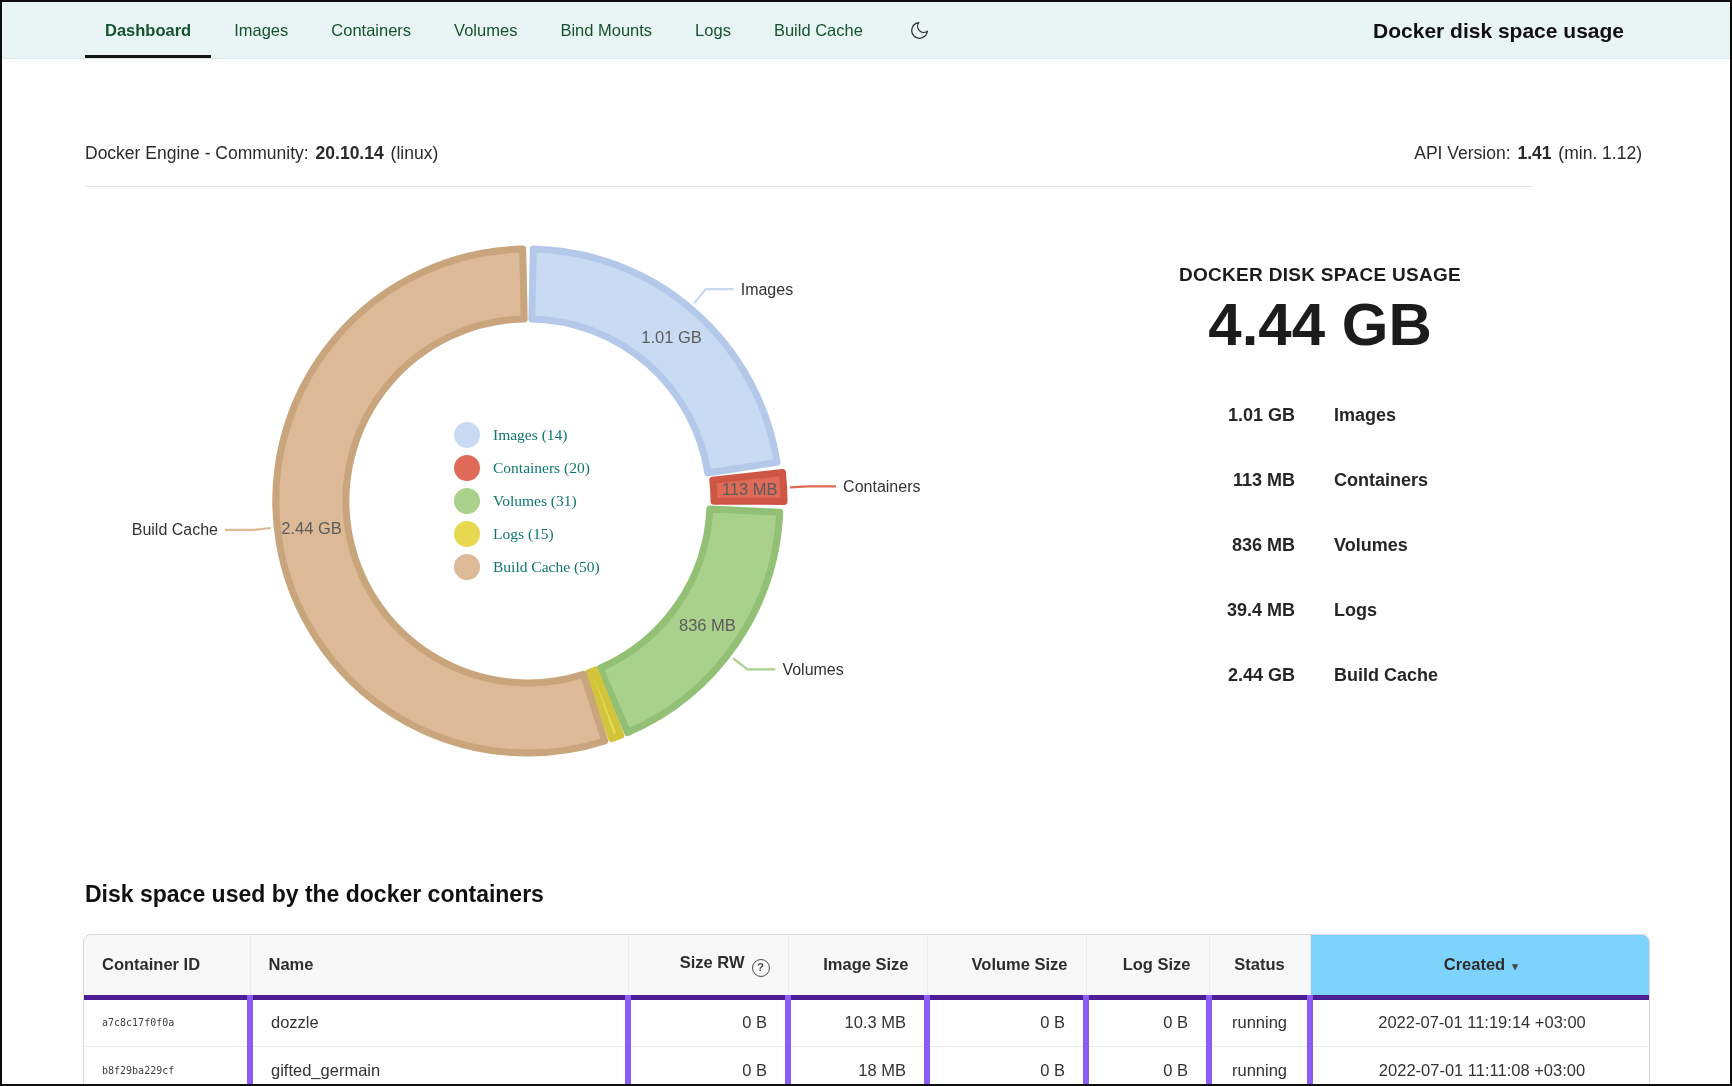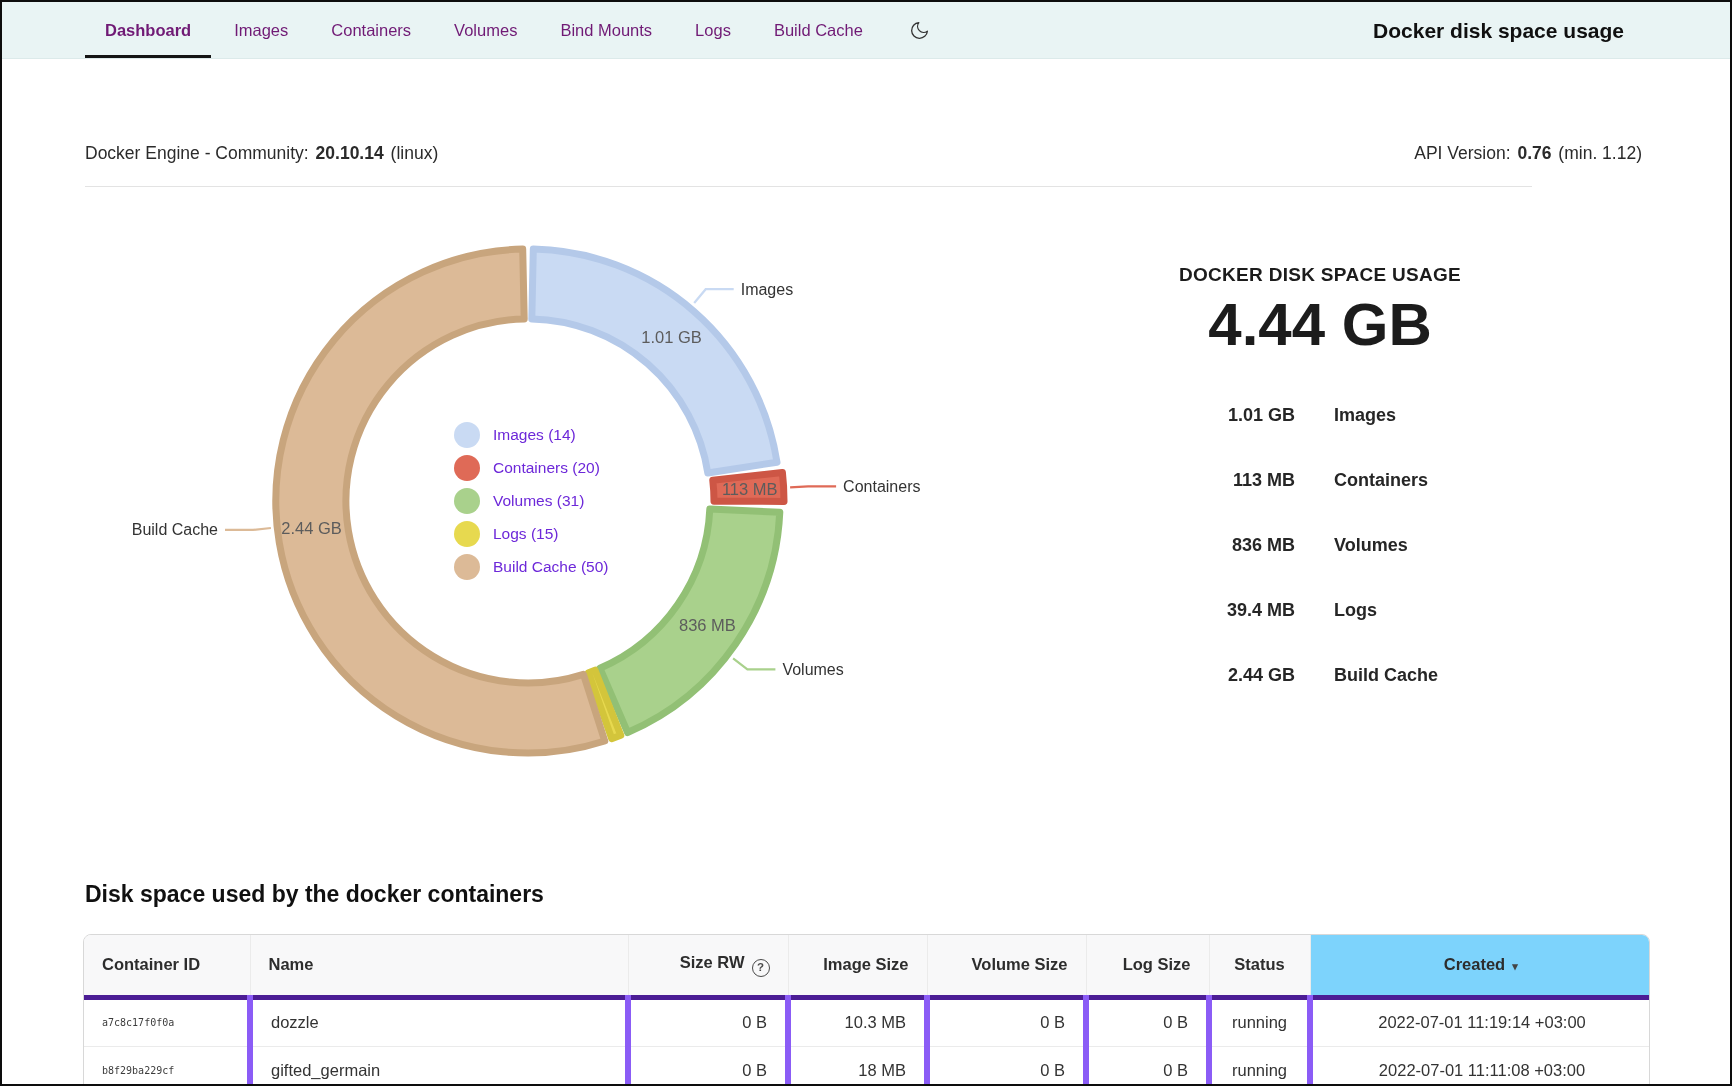--- a/index.html
+++ b/index.html
@@ -11,42 +11,42 @@
   }
   
   .nav {
     position:absolute; top:0; left:0; right:0; height:57px;
     background:#e9f4f4; border-bottom:1px solid #dceaea;
     display:flex; align-items:stretch;
   }
   .tabs { display:flex; margin-left:83px; gap:3px; }
   .tab {
     padding:9px 20px; display:flex; align-items:center;
-    font-size:16.5px; color:#701a75; cursor:pointer; white-space:nowrap;
+    font-size:16.5px; color:#14532d; cursor:pointer; white-space:nowrap;
   }
   .tab.active { font-weight:700; box-shadow:inset 0 -3px 0 #141414; }
   .moon-btn { margin-left:26px; align-self:center; background:none; border:none; cursor:pointer; display:flex; }
   .nav-title {
     position:absolute; right:106px; top:0; height:57px; display:flex; align-items:center;
     font-size:21px; font-weight:700; color:#101010;
   }
   
   .engine-row {
     position:absolute; top:141px; left:83px; right:88px;
     display:flex; justify-content:space-between; font-size:17.5px; color:#2b2b2b;
   }
   .engine-row b { margin:0 2px;text-align:center; }
   .rule { position:absolute; top:184px; left:83px; width:1447px; border-top:1px solid #e3e3e3; }
   
   #chart { position:absolute; left:0; top:0; width:1732px; height:1086px; pointer-events:none; }
   #chart .seg { pointer-events:auto; }
   .legend { position:absolute; left:452px; top:416px; }
   .legend-row { display:flex; align-items:center; height:33px; cursor:pointer; }
   .legend-dot { width:26px; height:26px; border-radius:50%; margin-right:13px; flex:0 0 auto; }
-  .legend-label { font-size:15.5px; color:#6d28d9; }
+  .legend-label { font-size:15.5px; color:#0f766e;font-family:Liberation Serif, serif; }
   
   .summary { position:absolute; left:1100px; top:262px; width:436px; }
   .summary-heading { text-align:center; font-size:19px; font-weight:700; letter-spacing:.3px; color:#1c1c1c; }
   .summary-total { text-align:center; font-size:60px; font-weight:600; color:#1c1c1c; margin-top:4px; }
   .summary-rows { margin-top:24px; }
   .summary-row { display:flex; height:65px; align-items:center; font-size:18px; font-weight:700; color:#262626; }
   .summary-size { width:193px; text-align:right; }
   .summary-label { margin-left:39px; }
   
   .section-heading { position:absolute; left:83px; top:879px; font-size:23px; font-weight:700; color:#101010; }
@@ -94,21 +94,21 @@
 </div>
 
 <div class="engine-row">
   <div>
     <span>Docker Engine - Community:</span>
     <b>20.10.14</b>
     <span>(linux)</span>
   </div>
   <div>
     <span>API Version:</span>
-    <b>0.76</b>
+    <b>1.41</b>
     <span>(min. 1.12)</span>
   </div>
 </div>
 <div class="rule"></div>
 
 <svg id="chart" viewBox="0 0 1732 1086">
     <path d="M531.3 247.1 A252 252 0 0 1 775.0 460.2 L705.8 471.0 A182 182 0 0 0 529.8 317.0 Z" fill="#c9daf3" stroke="#b4c9e9" stroke-width="7" stroke-linejoin="round" class="seg"></path>
     <text x="669.5" y="334.9" text-anchor="middle" dominant-baseline="central" font-size="16.5" fill="#5c5c5c" font-family="&quot;Liberation Sans&quot;, sans-serif">1.01 GB</text>
     <polyline points="692.2,301.0 703.7,287.2 731.7,287.2" fill="none" stroke="#c9daf3" stroke-width="2.2"></polyline>
     <text x="738.7" y="287.2" text-anchor="start" dominant-baseline="central" font-size="16" fill="#333" font-family="&quot;Liberation Sans&quot;, sans-serif">Images</text>

